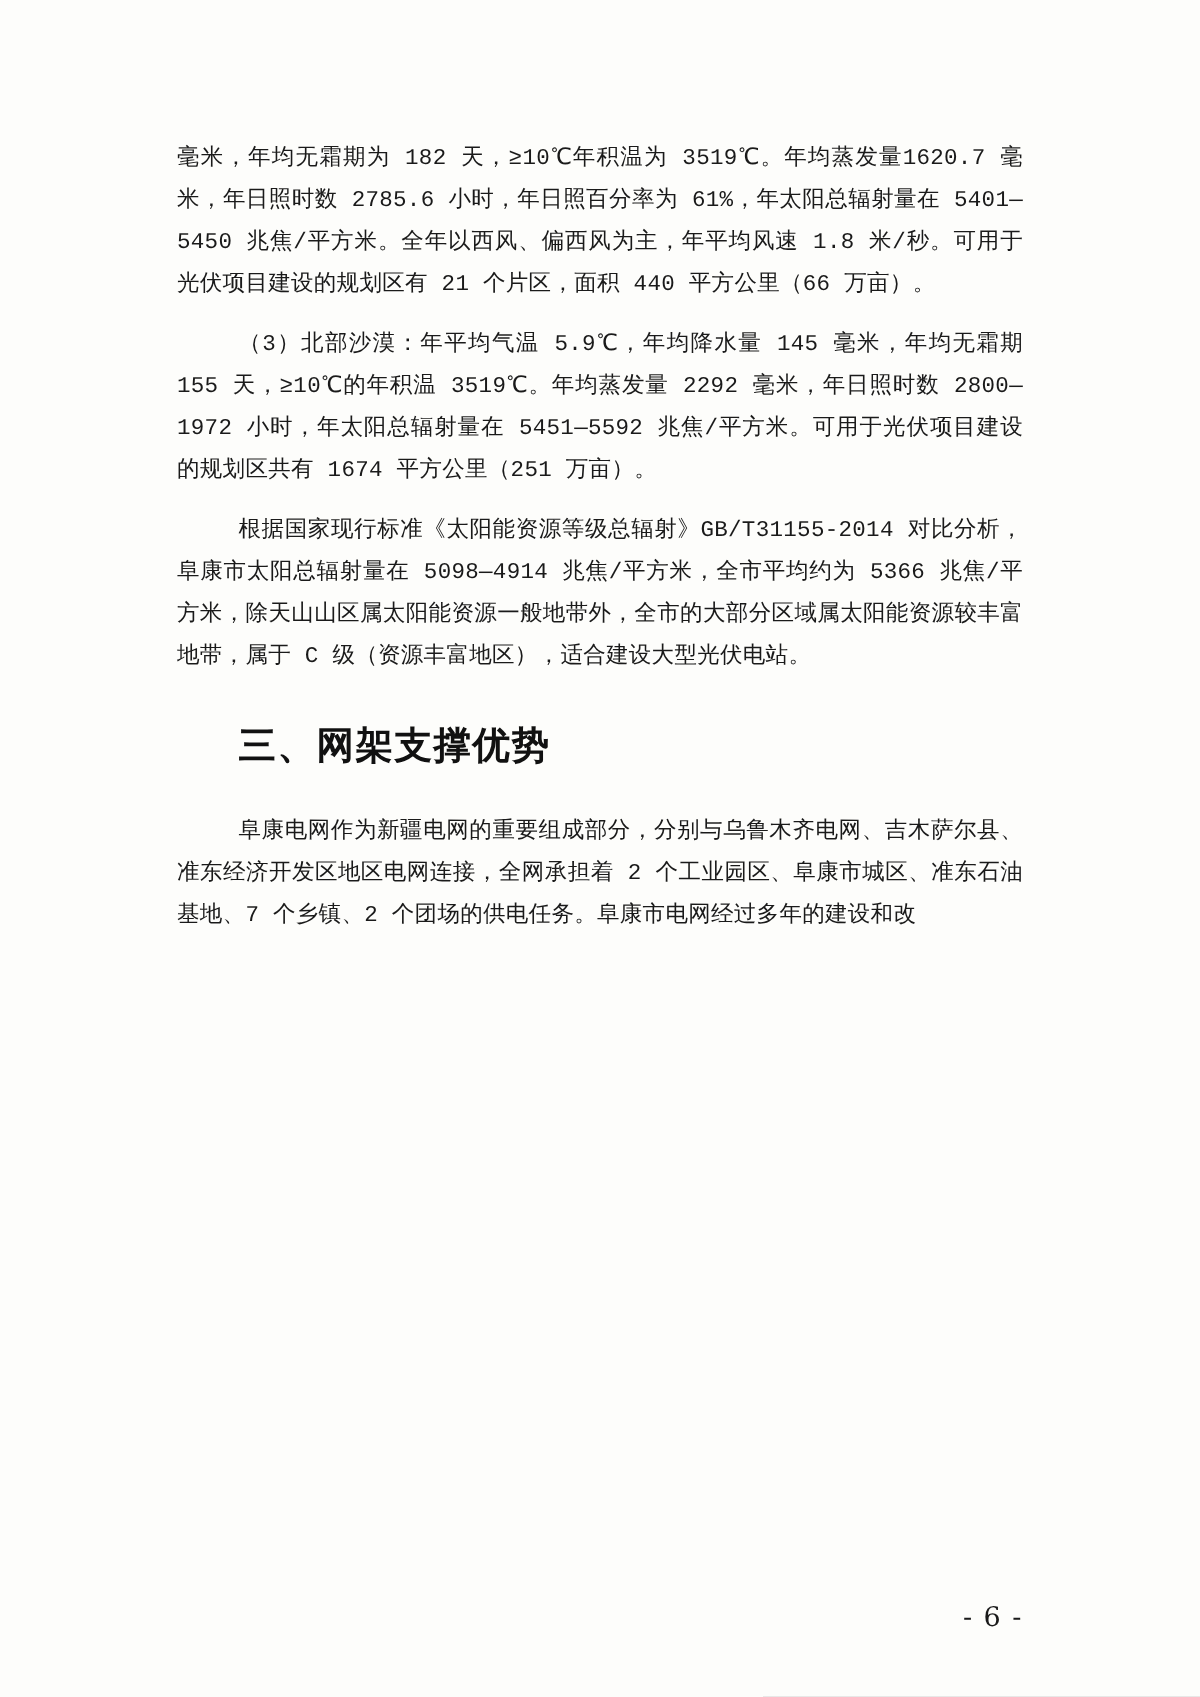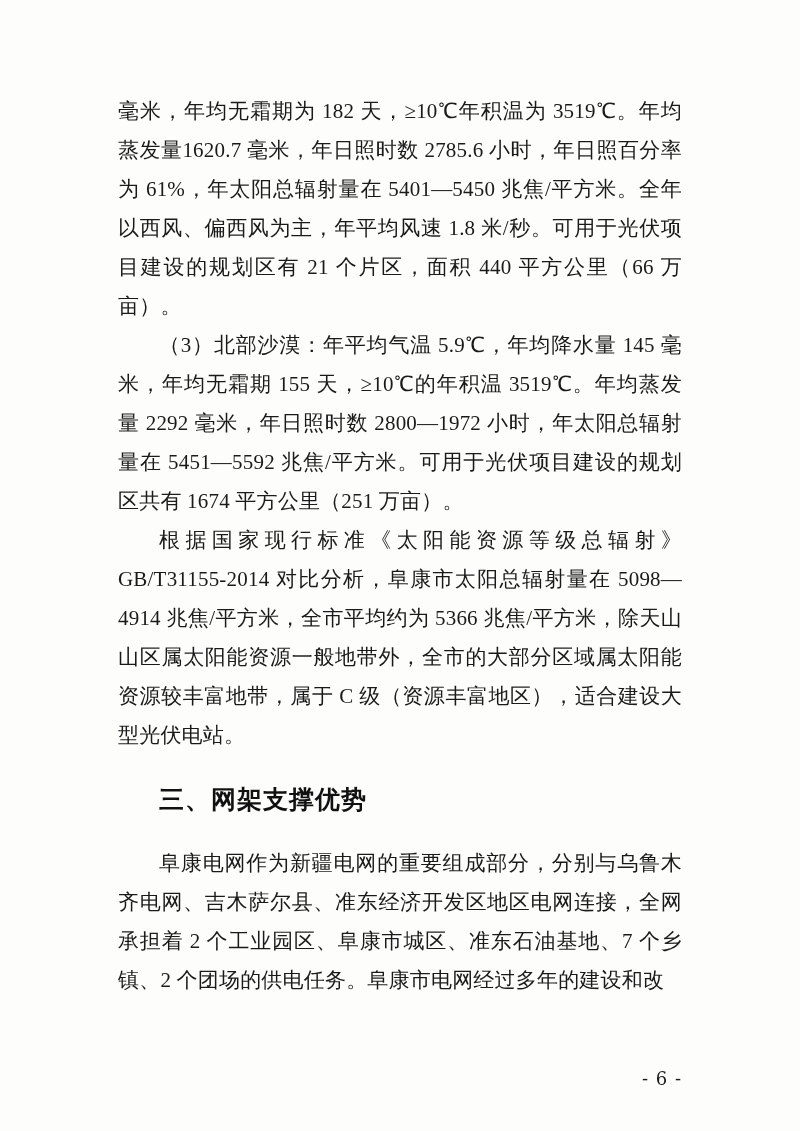--- a/index.html
+++ b/index.html
@@ -19,31 +19,32 @@
     overflow: hidden;
     box-sizing: border-box;
   }
   .content {
     position: absolute;
     left: 118px;
     top: 92px;
     width: 564px;
   }
   .para {
-    font-size: 21px;
-    line-height: 39px;
+    font-size: 15px;
+    line-height: 28px;
     color: #1a1a1a;
     text-align: justify;
     text-justify: inter-ideograph;
     margin: 0 0 0 0;
     letter-spacing: 0.2px;
-    font-family: Liberation Serif, serif;
+    font-family: Liberation Mono, monospace;
   }
   .indent {
     text-indent: 41px;
+    margin-top: 12px;
   }
   .heading {
     font-size: 25px;
     line-height: 39px;
     color: #111;
     text-indent: 41px;
     font-weight: bold;
     letter-spacing: 1px;
     font-family: "DejaVu Sans", "Liberation Sans", sans-serif;
   }

